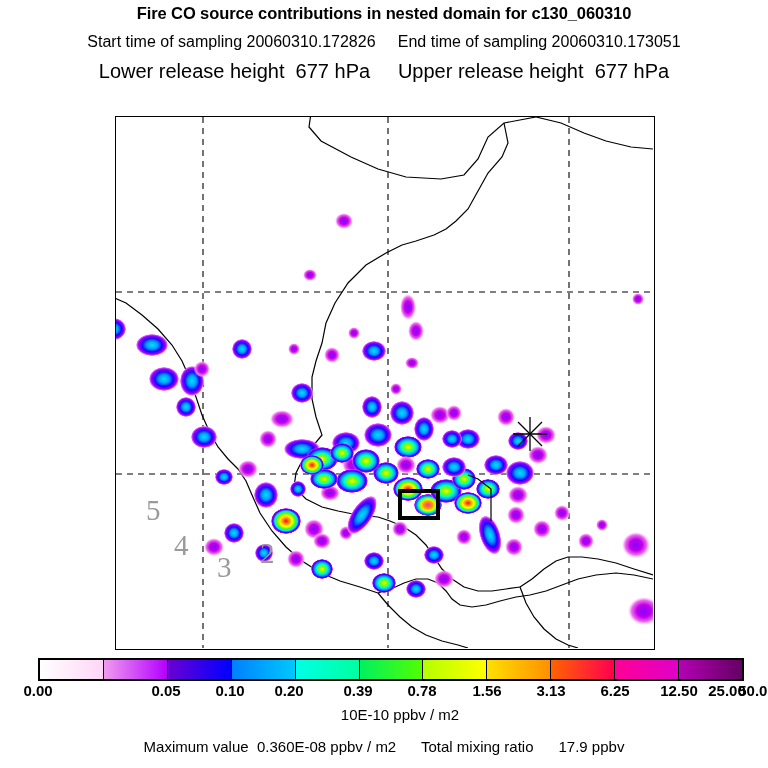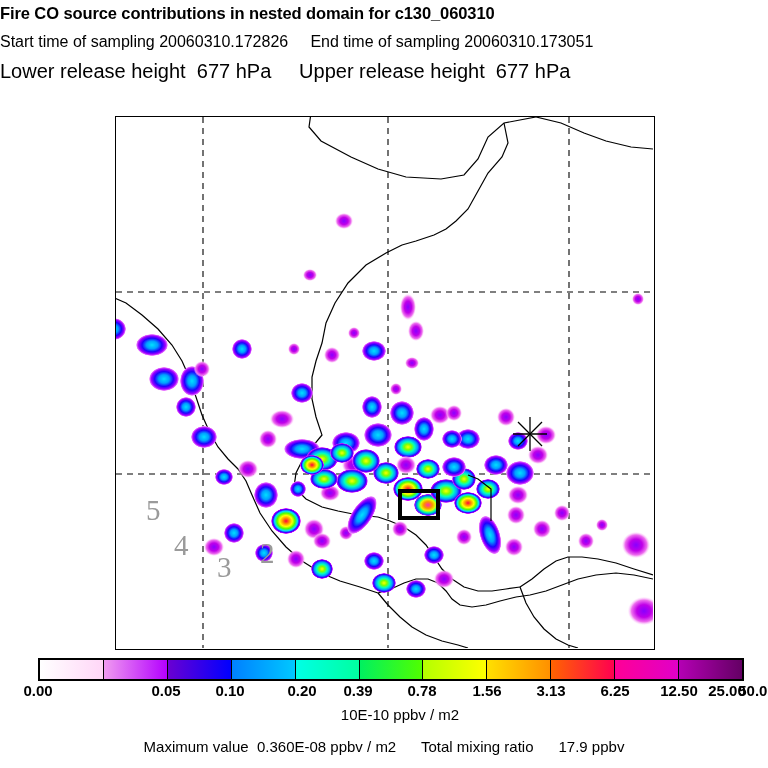--- a/index.html
+++ b/index.html
@@ -1,20 +1,20 @@
 <!DOCTYPE html>
 <html><head>
 <meta charset="utf-8">
 <style>
   html,body{margin:0;padding:0;background:#ffffff;}
   body{width:768px;height:768px;overflow:hidden;
        font-family:"Liberation Sans","DejaVu Sans",sans-serif;color:#000;}
   #root{position:relative;width:768px;height:768px;}
 
-  .hdr{position:absolute;left:0;width:768px;white-space:pre;}
+  .hdr{position:absolute;left:0;width:768px;text-align:center;white-space:pre;}
   #title{top:4px;font-size:16.5px;font-weight:bold;letter-spacing:-0.1px;}
   #line-times{top:33px;font-size:16px;}
   #line-heights{top:60px;font-size:20px;}
   #line-met{top:86px;font-size:15px;}
 
   
   #map-frame{position:absolute;left:115px;top:116px;width:540px;height:534px;
              border:1.6px solid #000;box-sizing:border-box;background:#fff;overflow:hidden;}
   #map-svg{position:absolute;left:0;top:0;}
 
@@ -259,21 +259,21 @@
       <div class="seg" style="background: linear-gradient(to right, rgb(255, 224, 0), rgb(255, 144, 0));"></div>
       <div class="seg" style="background: linear-gradient(to right, rgb(255, 100, 0), rgb(255, 0, 80));"></div>
       <div class="seg" style="background: linear-gradient(to right, rgb(255, 0, 150), rgb(224, 0, 200));"></div>
       <div class="seg" style="background: linear-gradient(to right, rgb(180, 0, 180), rgb(100, 0, 100));"></div>
     </div>
 
   <div id="cbar-ticks">
       <span style="left: 38px;">0.00</span>
       <span style="left: 166px;">0.05</span>
       <span style="left: 230px;">0.10</span>
-      <span style="left: 302px;">0.20</span>
+      <span style="left: 289px;">0.20</span>
       <span style="left: 358px;">0.39</span>
       <span style="left: 422px;">0.78</span>
       <span style="left: 487px;">1.56</span>
       <span style="left: 551px; text-align: right;">3.13</span>
       <span style="left: 615px;">6.25</span>
       <span style="left: 679px;">12.50</span>
       <span style="left: 727px;">25.00</span>
       <span style="left: 757px;">50.00</span>
     </div>
 

